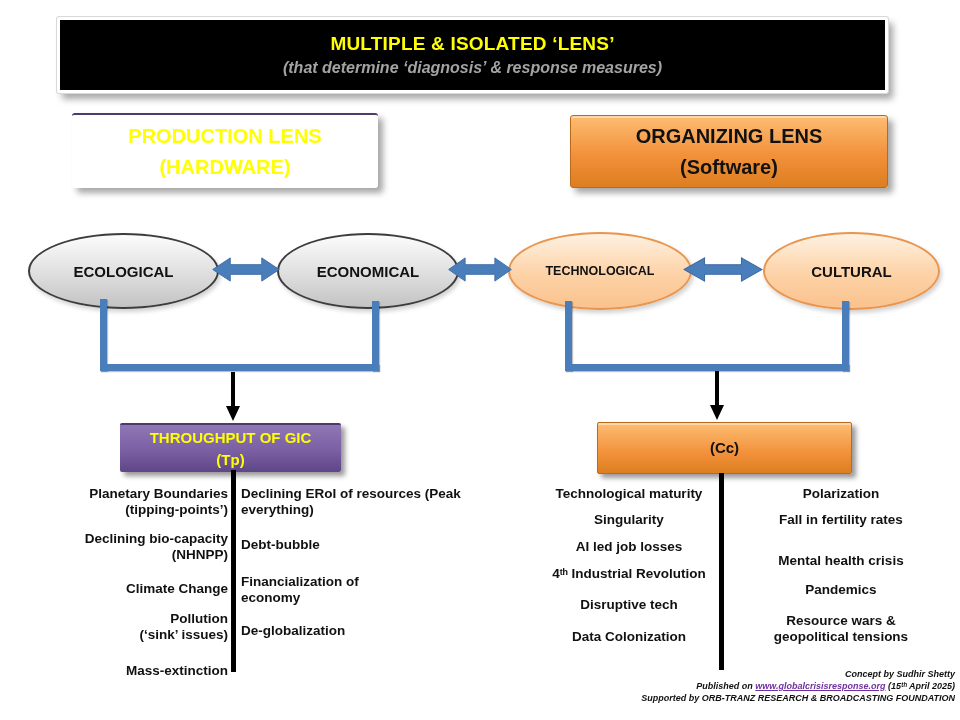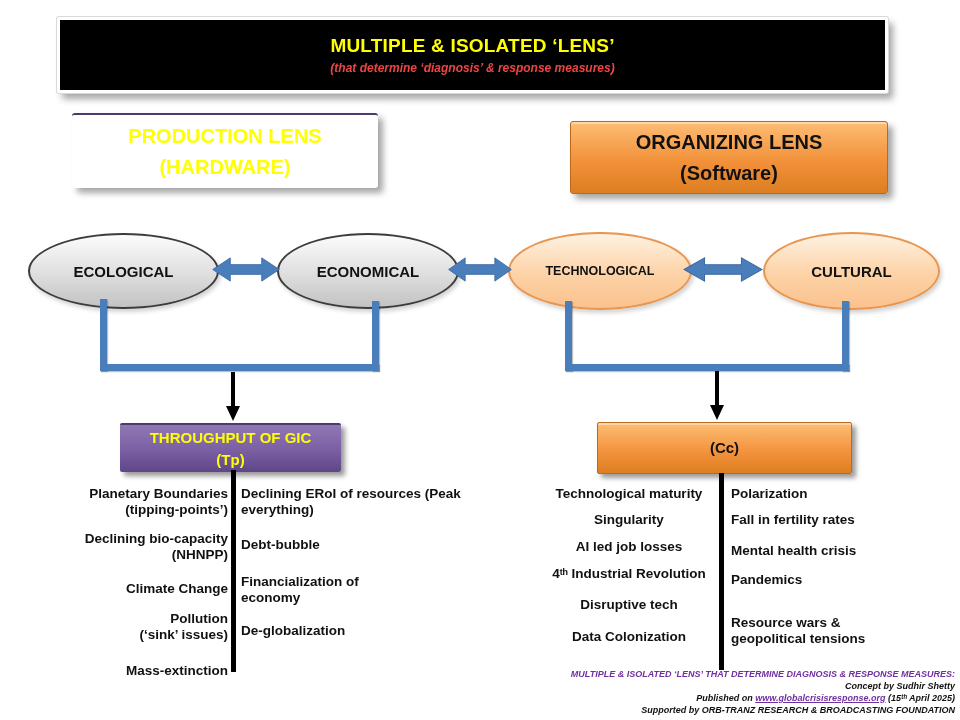--- a/index.html
+++ b/index.html
@@ -12,39 +12,39 @@
 
   
   .header{
     left:57px;top:17px;width:825px;height:70px;
     background:#000;border:3px solid #fff;border-radius:2px;
     box-shadow:0 0 0 1px #d9d9d9,5px 6px 7px rgba(0,0,0,.35);
     display:flex;flex-direction:column;align-items:center;justify-content:center;
     gap:4px;
   }
   .header-title{color:#ffff00;font-size:19px;font-weight:bold;letter-spacing:.2px;}
-  .header-sub{color:#ef4444;font-size:12px;font-weight:bold;font-style:italic;}
+  .header-sub{color:#a3a3a3;font-size:16px;font-weight:bold;font-style:italic;}
 
   
   .lensbox{
     display:flex;flex-direction:column;align-items:center;justify-content:center;
     font-weight:bold;font-size:20px;line-height:1.55;border-radius:3px;
     box-shadow:5px 5px 6px rgba(0,0,0,.35);text-align:center;
   }
   .purplebox{
     background:linear-gradient(180deg,#93489b0%,#8f77b5 0%,#7a5fa3 55%,#5e4687 100%);
     border-top:2px solid #4d3a6e;color:#ffff00;
   }
   .orangebox{
     background:linear-gradient(180deg,#fdbd74 0%,#f2913a 55%,#dd7e21 100%);
     border:1px solid #b96a1a;color:#111;
     box-shadow:inset 0 2px 0 rgba(255,255,255,.4),5px 5px 6px rgba(0,0,0,.35);
   }
   .lens-production{left:72px;top:113px;width:306px;height:73px;}
-  .lens-organizing{left:570px;top:121px;width:316px;height:71px;}
+  .lens-organizing{left:570px;top:115px;width:316px;height:71px;}
 
   
   .ellipse{
     border-radius:50%;display:flex;align-items:center;justify-content:center;
     font-weight:bold;color:#111;font-size:15px;text-align:center;
     box-shadow:2px 3px 4px rgba(0,0,0,.18);
   }
   .gray-ellipse{
     background:linear-gradient(180deg,#fcfcfc 0%,#dedede 55%,#c3c3c3 100%);
     border:2px solid #3c3c3c;
@@ -78,21 +78,21 @@
     box-shadow:inset 0 2px 0 rgba(255,255,255,.4),4px 4px 5px rgba(0,0,0,.4);}
 
   
   .divider{background:#000;}
   .list-col{display:flex;flex-direction:column;font-weight:bold;font-size:13.5px;
     line-height:16px;color:#111;}
   .li{white-space:pre-line;}
   .tp-left{left:56px;top:486px;width:172px;text-align:right;}
   .tp-right{left:241px;top:486px;width:235px;text-align:left;}
   .cc-left{left:543px;top:486px;width:172px;text-align:center;}
-  .cc-right{left:731px;top:486px;width:220px;text-align:left;}
+  .cc-right{left:731px;top:486px;width:220px;text-align:center;}
 
   
   .footer{
     right:5px;top:668px;width:420px;text-align:right;
     font-size:9px;font-weight:bold;font-style:italic;line-height:12px;color:#111;
   }
   .footer .purple-line{color:#7030a0;}
   .footer a{color:#7030a0;text-decoration:underline;}
 </style>
 </head>
@@ -193,25 +193,24 @@
 <div class="abs list-col cc-left">
   <div class="li" style="margin-bottom:10px;">Technological maturity</div>
   <div class="li" style="margin-bottom:11px;">Singularity</div>
   <div class="li" style="margin-bottom:11px;">AI led job losses</div>
   <div class="li" style="margin-bottom:15px;">4ᵗʰ Industrial Revolution</div>
   <div class="li" style="margin-bottom:16px;">Disruptive tech</div>
   <div class="li">Data Colonization</div>
 </div>
 <div class="abs list-col cc-right">
   <div class="li" style="margin-bottom:10px;">Polarization</div>
-  <div class="li" style="margin-bottom:15px;">Fall in fertility rates</div>
+  <div class="li" style="margin-bottom:25px;">Fall in fertility rates</div>
   <div class="li" style="margin-bottom:13px;">Mental health crisis</div>
-  <div class="li" style="margin-bottom:27px;">Pandemics</div>
+  <div class="li" style="margin-bottom:15px;">Pandemics</div>
   <div class="li">Resource wars &amp;
 geopolitical tensions</div>
 </div>
 
 <div class="abs footer">
-  <div class="purple-line">MULTIPLE &amp; ISOLATED ‘LENS’ THAT DETERMINE DIAGNOSIS &amp; RESPONSE MEASURES:</div>
   <div>Concept by Sudhir Shetty</div>
   <div><span>Published on </span><a href="#">www.globalcrisisresponse.org</a><span> (15ᵗʰ April  2025)</span></div>
   <div>Supported by ORB-TRANZ RESEARCH &amp; BROADCASTING FOUNDATION</div>
 </div>
 
 </body></html>

